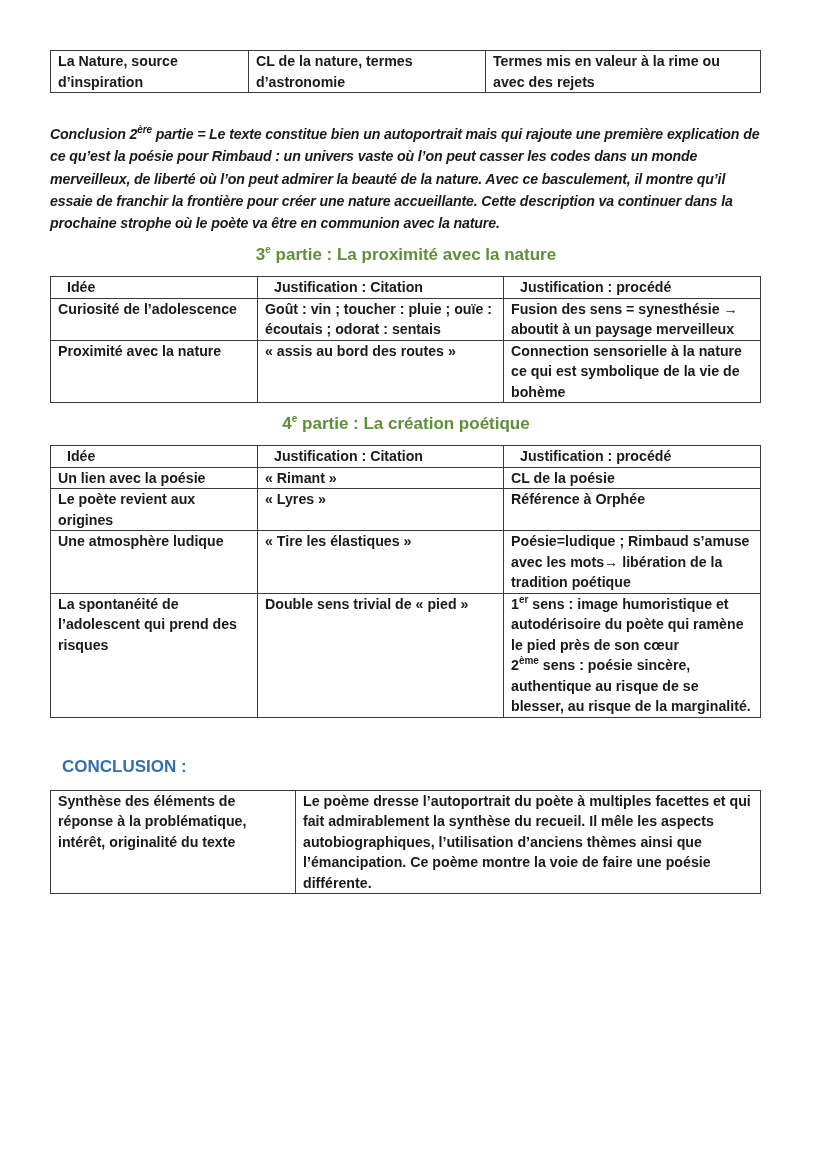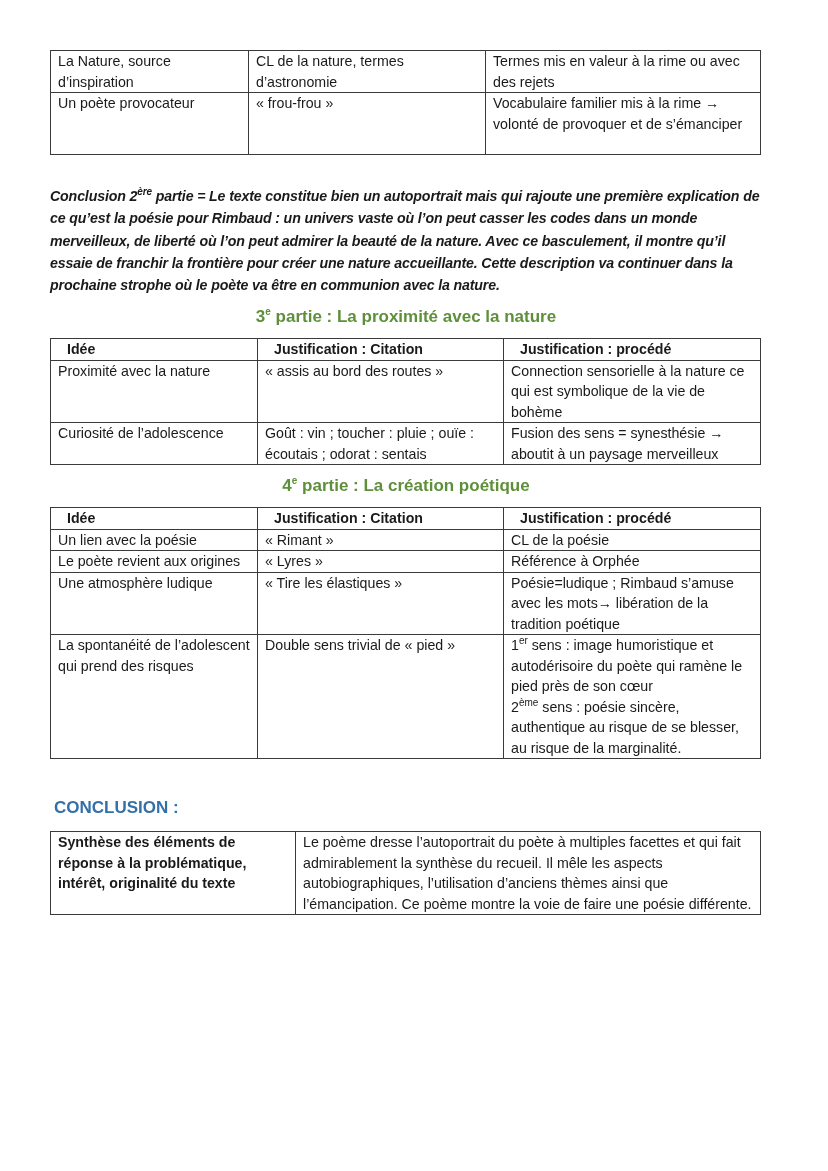--- a/index.html
+++ b/index.html
@@ -3,81 +3,76 @@
 <meta charset="utf-8">
 <style>
   html, body { margin: 0; padding: 0; background: #ffffff; }
   body {
     width: 828px; height: 1171px; position: relative; overflow: hidden;
     font-family: "Liberation Sans", "DejaVu Sans", sans-serif;
     color: #1a1a1a; font-size: 14.2px;
   }
   .page { position: absolute; left: 50px; top: 50px; width: 712px; }
   table { border-collapse: collapse; width: 711px; table-layout: fixed; }
-  td { border: 1.3px solid #3a3a3a; vertical-align: top; padding: 0 7px; line-height: 20.5px; }
+  td { border: 1.3px solid #3a3a3a; vertical-align: top; padding: 0 7px; line-height: 20.5px; font-weight: bold; }
   td.c1 { width: 183px; }
   td.c2 { width: 222px; }
   td.c3 { width: auto; }
   .hdr td { font-weight: bold; padding-left: 16px; }
   .concl {
     font-style: italic; font-weight: bold; font-size: 14.2px; line-height: 22.3px;
     margin: 0; letter-spacing: -0.15px;
   }
   .concl sup, td sup { font-size: 10px; line-height: 0; }
   .section-title {
     color: #5e8f3a; font-weight: bold; font-size: 17px; margin: 0; line-height: 22px; text-align: center;
   }
   .section-title sup { font-size: 10px; line-height: 0; }
-  .blue-title { color: #3470a8; font-weight: bold; font-size: 17px; margin: 4px; line-height: 22px; }
+  .blue-title { color: #3470a8; font-weight: bold; font-size: 17px; margin: 12px; line-height: 22px; }
   .ctable td.l { width: 230px; font-weight: bold; }
 </style>
 </head>
 <body>
 
 <div class="page">
 
   <table>
     <tbody>
         <tr>
       <td class="c1">La Nature, source d’inspiration</td>
       <td class="c2">CL de la nature, termes d’astronomie</td>
       <td class="c3">Termes mis en valeur à la rime ou avec des rejets</td>
-    </tr>
-    <tr style="height:62px">
-      <td class="c1">Un poète provocateur</td>
-      <td class="c2">« frou-frou »</td>
-      <td class="c3">Vocabulaire familier mis à la rime → volonté de provoquer et de s’émanciper</td>
     </tr>
   </tbody>
     </table>
 
   <p class="concl" style="margin-top:30px">
     <span>Conclusion 2</span><sup>ère</sup><span> partie = Le texte constitue bien un autoportrait mais qui rajoute une première explication de ce qu’est la poésie pour Rimbaud : un univers vaste où l’on peut casser les codes dans un monde merveilleux, de liberté où l’on peut admirer la beauté de la nature. Avec ce basculement, il montre qu’il essaie de franchir la frontière pour créer une nature accueillante. Cette description va continuer dans la prochaine strophe où le poète va être en communion avec la nature.</span>
   </p>
 
   <h2 class="section-title" style="margin-top:10px">
     <span>3</span><sup>e</sup><span> partie : La proximité avec la nature</span>
   </h2>
 
   <table style="margin-top:10px">
     <tbody>
         <tr class="hdr">
       <td class="c1">Idée</td>
       <td class="c2">Justification : Citation</td>
       <td class="c3">Justification : procédé</td>
     </tr>
     <tr>
+      <td class="c1">Curiosité de l’adolescence</td>
+      <td class="c2">Goût : vin ; toucher : pluie ; ouïe : écoutais ; odorat : sentais</td>
+      <td class="c3">Fusion des sens = synesthésie → aboutit à un paysage merveilleux</td>
+    </tr>
+    <tr>
       <td class="c1">Proximité avec la nature</td>
       <td class="c2">« assis au bord des routes »</td>
       <td class="c3">Connection sensorielle à la nature ce qui est symbolique de la vie de bohème</td>
-    </tr>
-    <tr>
-      <td class="c1">Curiosité de l’adolescence</td>
-      <td class="c2">Goût : vin ; toucher : pluie ; ouïe : écoutais ; odorat : sentais</td>
-      <td class="c3">Fusion des sens = synesthésie → aboutit à un paysage merveilleux</td>
     </tr>
   </tbody>
     </table>
 
 
   <h2 class="section-title" style="margin-top:10px">
     <span>4</span><sup>e</sup><span> partie : La création poétique</span>
   </h2>
 
   <table style="margin-top:10px">

